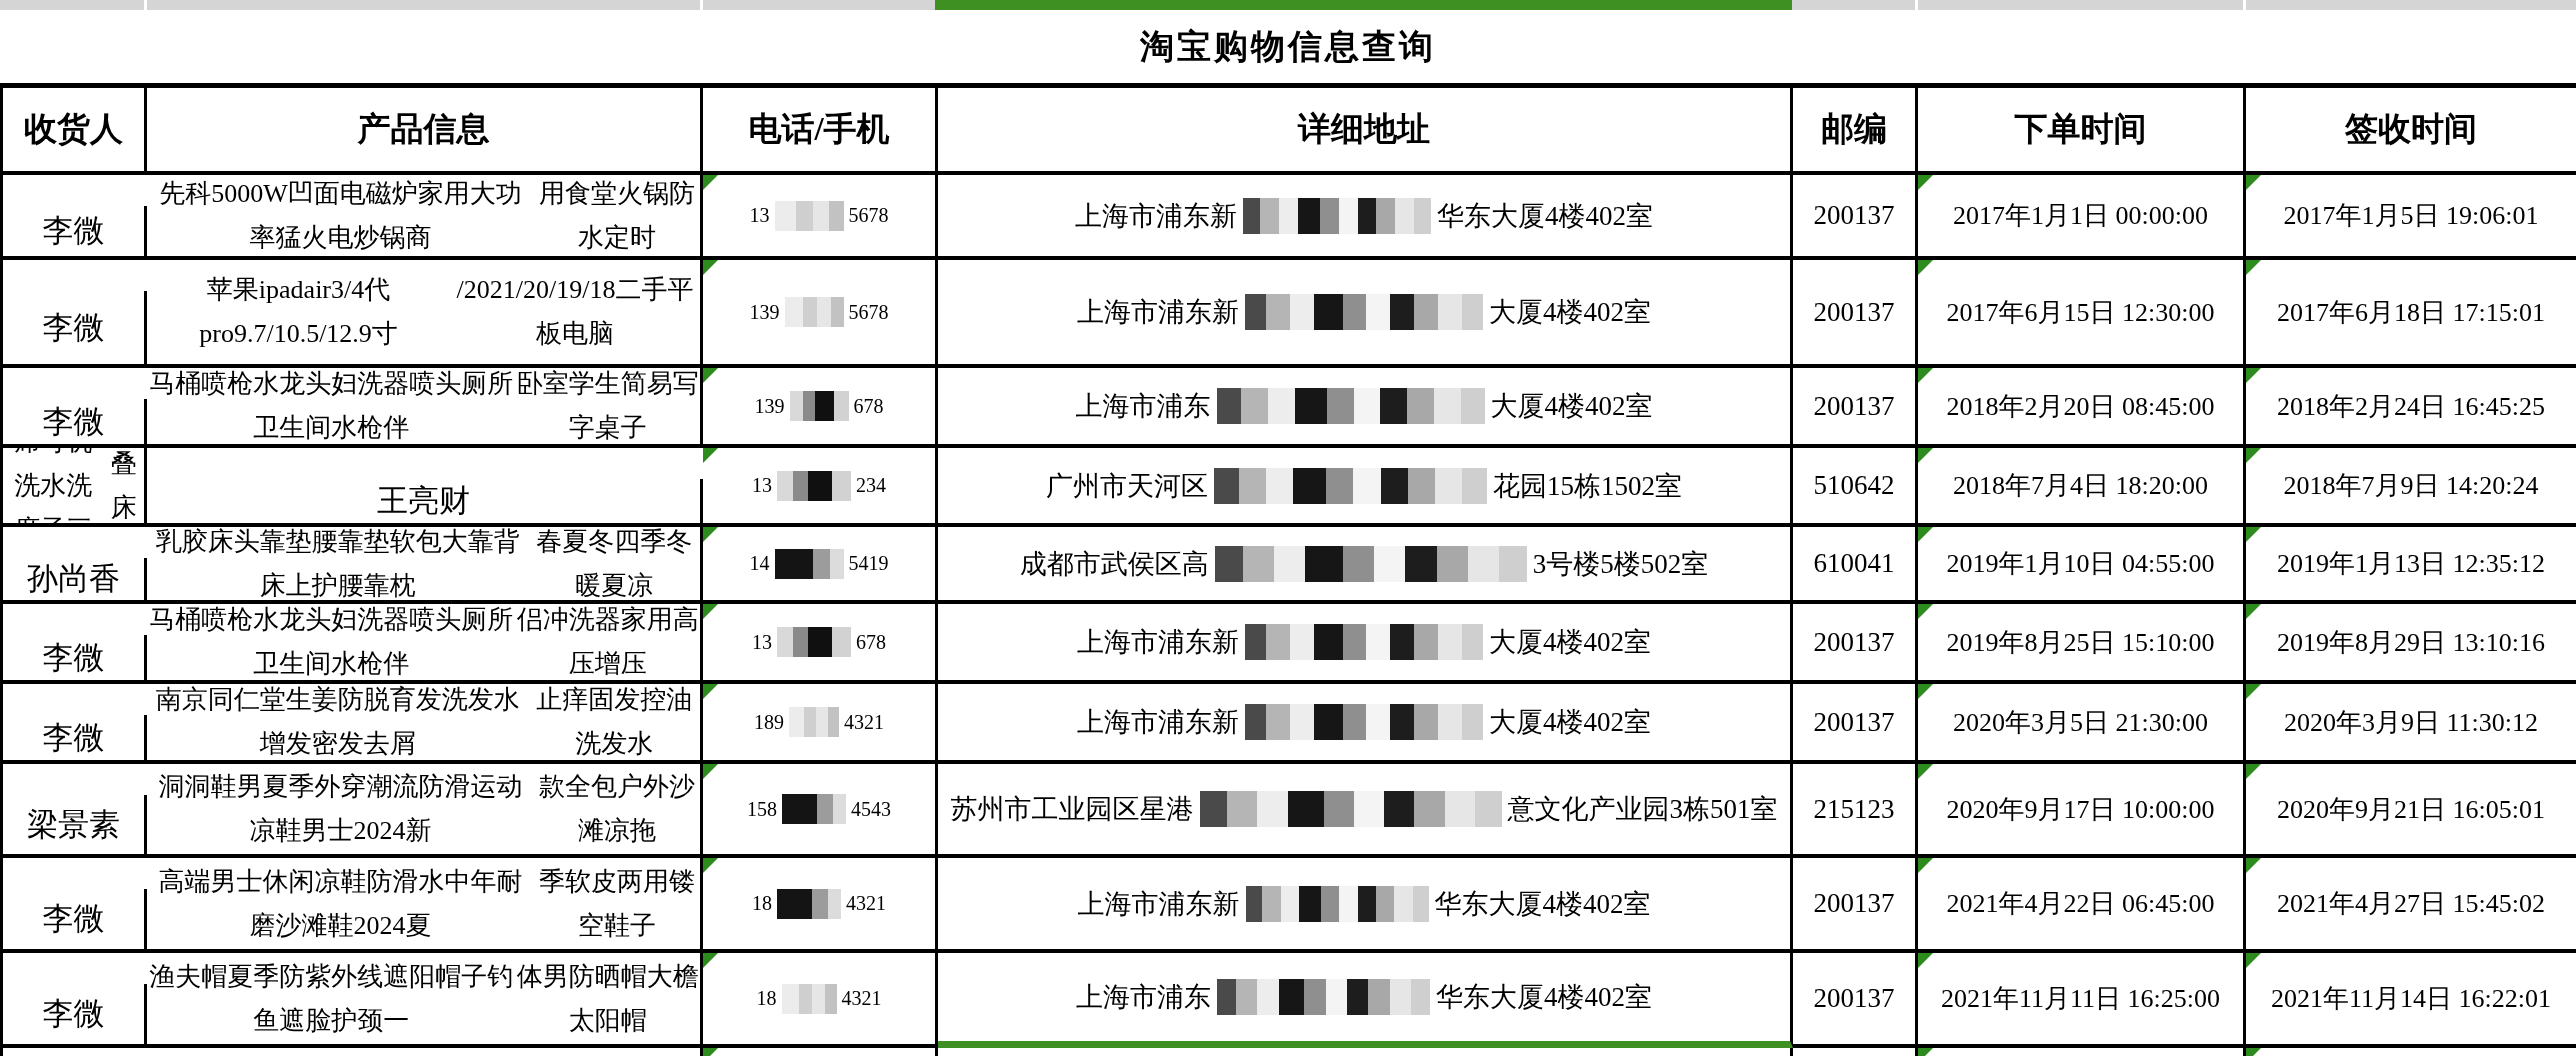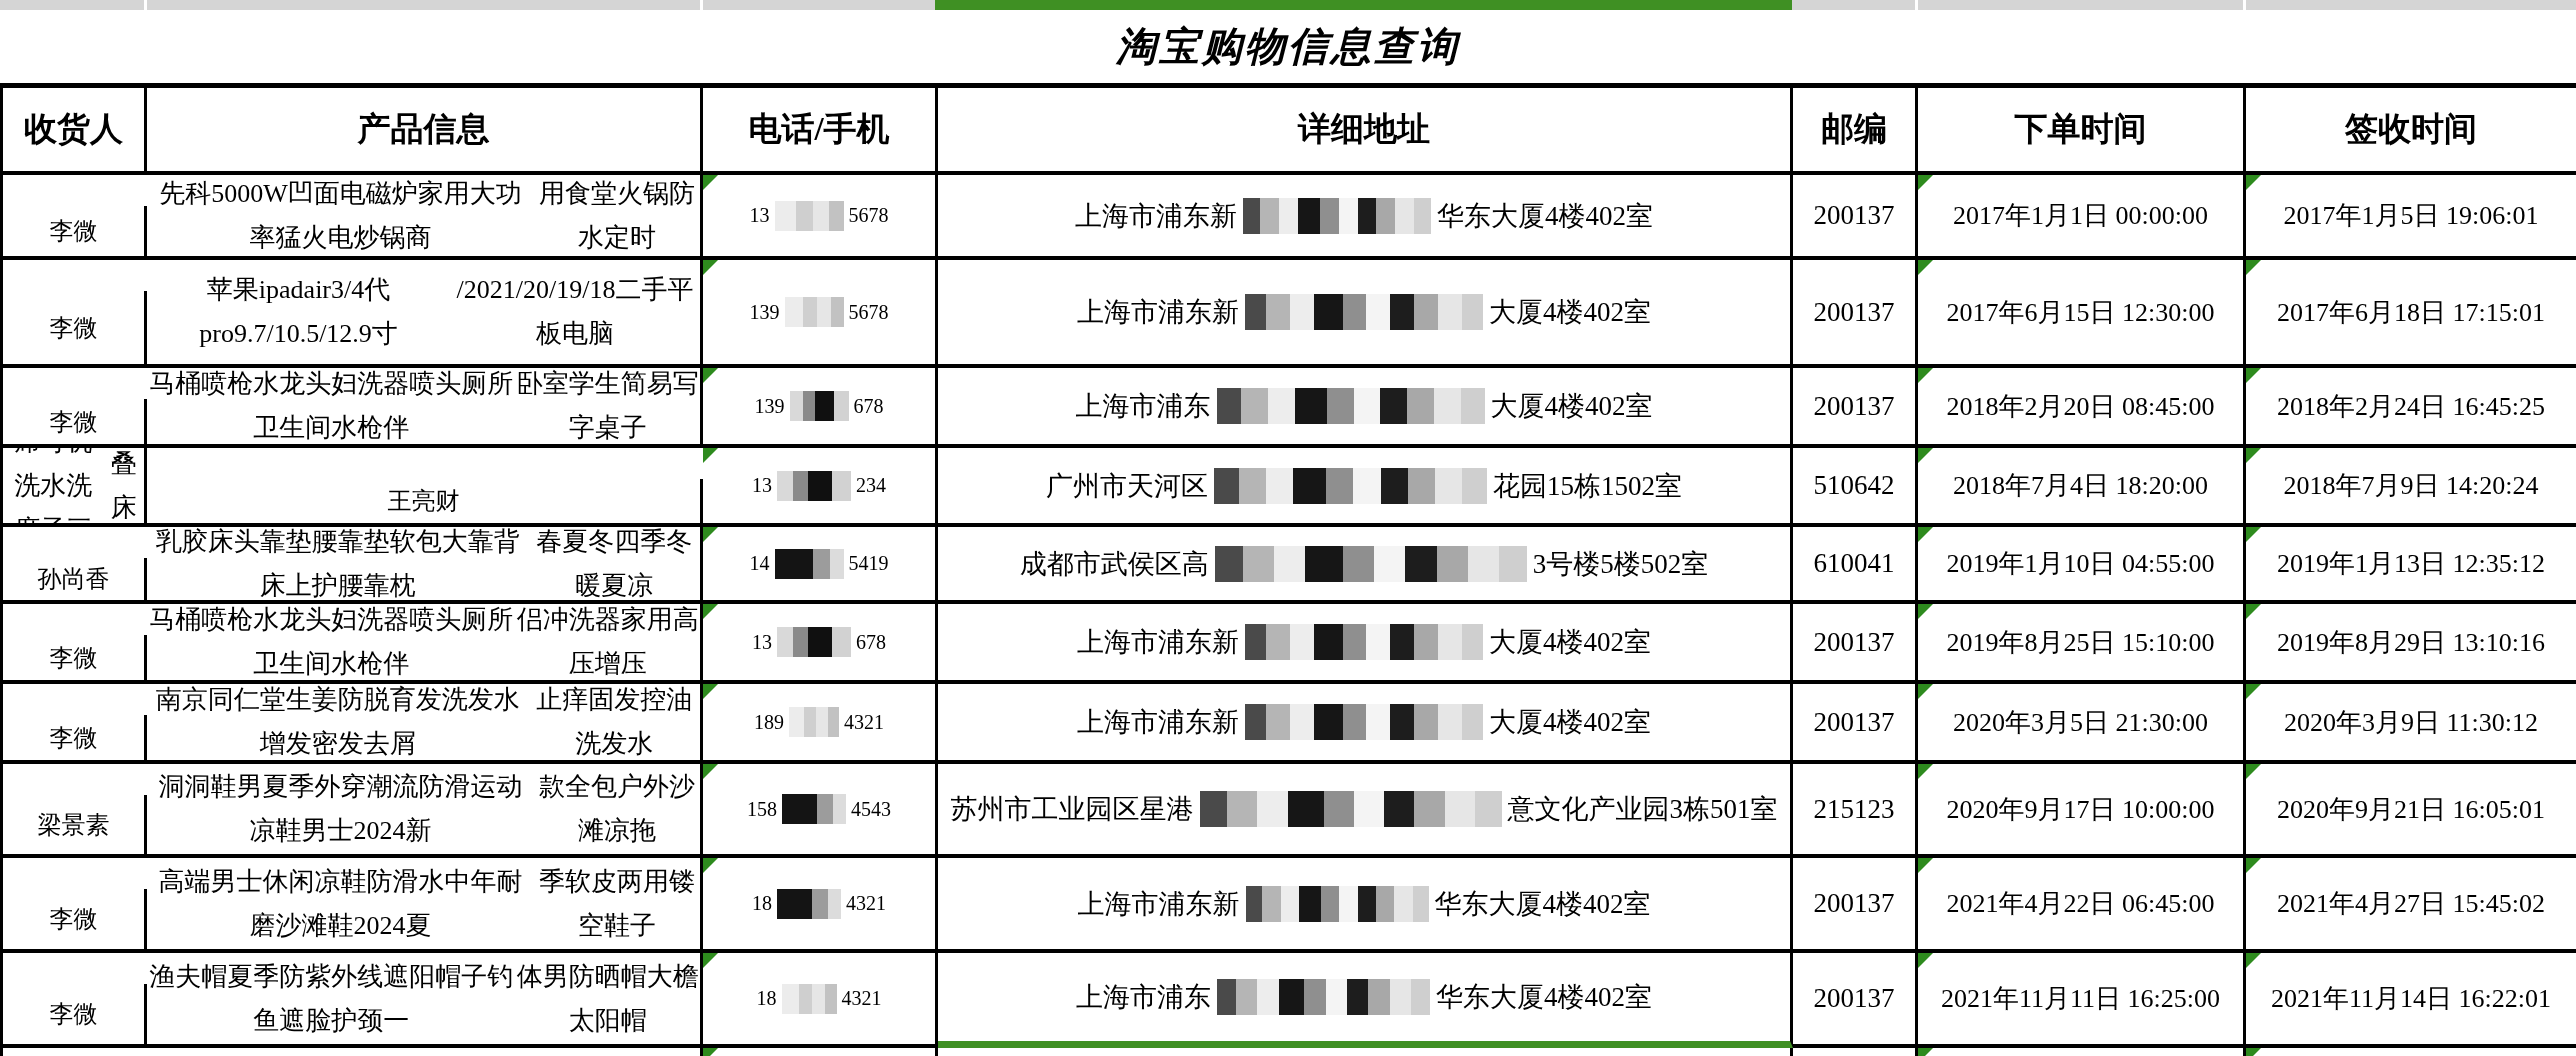--- a/index.html
+++ b/index.html
@@ -9,37 +9,37 @@
     position:relative;
   }
   
   .topstrip{position:absolute;top:0;left:0;width:2576px;height:10px;background:#d5d5d5;}
   .topstrip .sep{position:absolute;top:0;width:3px;height:10px;background:#fff;}
   .sep1{left:144px}.sep2{left:700px}.sep3{left:1915px}.sep4{left:2243px}
   .green-seg{position:absolute;top:0;left:935px;width:857px;height:10px;background:#3f9023;}
   
   .title-area{position:absolute;top:10px;left:0;width:2576px;height:73px;
     display:flex;align-items:center;justify-content:center;}
-  .title{font-size:40px;font-weight:bold;letter-spacing:3px;font-style:italic;}
+  .title{font-size:34px;font-weight:bold;letter-spacing:3px;}
   
   .grid{
     position:absolute;top:83px;left:0;
     display:grid;
     grid-template-columns:144px 556px 235px 855px 125px 328px 333px;
     grid-template-rows:87px 85px 108px 80px 79px 77px 80px 80px 94px 95px 95px 14px;
     border-top:5px solid #000;border-left:3px solid #000;
   }
   .cell{
     position:relative;box-sizing:border-box;background:#fff;
     border-right:3px solid #000;border-bottom:4px solid #000;
     display:flex;align-items:center;justify-content:center;
     text-align:center;overflow:hidden;
   }
   .hcell{font-weight:bold;font-size:33px;}
-  .c-recipient{font-size:24px;margin-top:31px;}
+  .c-recipient{font-size:31px;margin-top:31px;}
   .c-product{flex-direction:row;font-size:26px;line-height:44px;}
   .c-phone{font-size:20px;}
   .c-addr{font-size:27px;}
   .c-postal{font-size:27px;}
   .c-order,.c-sign{font-size:26px;}
   .ptext,.atext{display:inline-flex;align-items:center;white-space:nowrap;}
   
   .tri{position:absolute;top:0;left:0;width:15px;height:15px;background:#2e8b1e;
     clip-path:polygon(0 0,100% 0,0 100%);}
   

